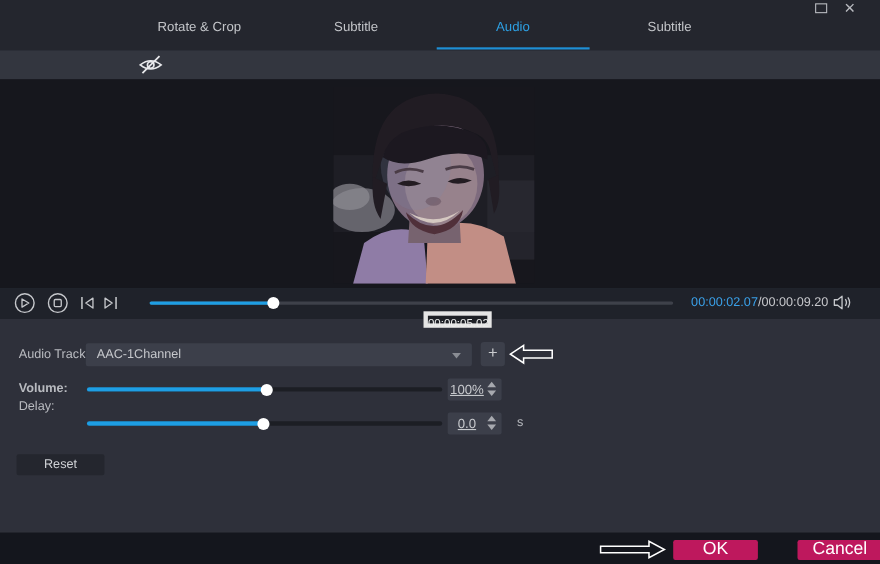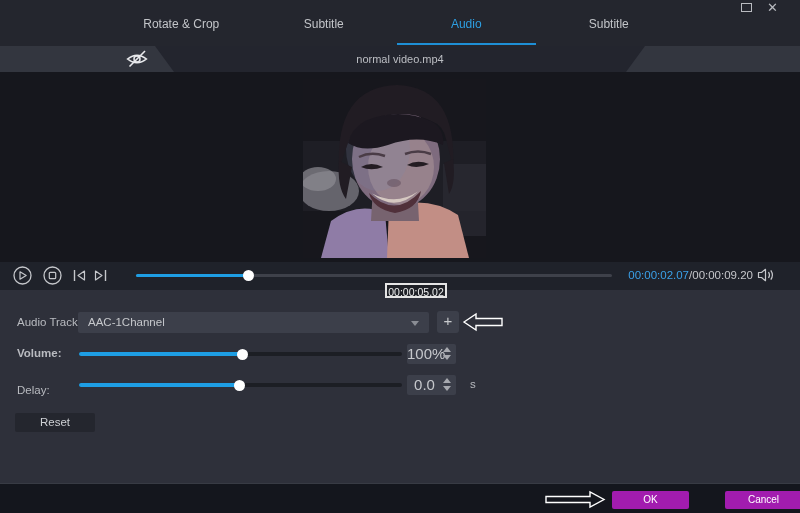--- a/index.html
+++ b/index.html
@@ -32,46 +32,46 @@
   
   .controls { position:absolute; left:0; top:262px; width:800px; height:28px; background:#1f222a; }
   .pbtn { position:absolute; top:4px; cursor:pointer; }
   .seek-track { position:absolute; left:136px; top:274px; width:476px; height:3px; background:#3e414a; border-radius:2px; cursor:pointer; }
   .track-fill { position:relative; height:100%; background:#1e9ee4; border-radius:2px; }
   .thumb { position:absolute; right:-6px; top:50%; margin-top:-5.5px; width:11px; height:11px; background:#fff; border-radius:50%; }
   .time { position:absolute; right:47px; top:269px; font-size:11.5px; color:#c6c7cb; white-space:nowrap; }
   .time .cur { color:#3aa0e8; }
   .vol-icon { position:absolute; left:757px; top:268px; cursor:pointer; }
   .seek-tooltip { position:absolute; left:385px; top:283px; width:62px; height:15px; background:#1e2026;
-                  border:2px solid #e5e5e5; color:#eceded; font-size:10.5px; text-align:center; line-height:14px; z-index:5; }
+                  border:4px solid #e5e5e5; color:#eceded; font-size:10.5px; text-align:center; line-height:14px; z-index:5; }
 
   
   .row-label { position:absolute; left:17px; font-size:11.5px; color:#b9bbc0; }
   .dropdown { position:absolute; left:78px; top:312px; width:351px; height:21px; background:#3c3f4a; border-radius:2px;
               color:#c6c8cc; font-size:11.5px; line-height:21px; padding-left:10px; cursor:pointer; }
   .dd-chevron { position:absolute; right:10px; top:9px; width:0; height:0;
                 border-left:4.5px solid transparent; border-right:4.5px solid transparent; border-top:5px solid #8a8d94; }
   .plus-btn { position:absolute; left:437px; top:311px; width:22px; height:22px; background:#3c3f4a; border-radius:3px;
               color:#c9cbce; font-size:15px; text-align:center; line-height:20px; cursor:pointer; }
   .hslider { position:absolute; left:79px; width:323px; height:4px; background:#1c1e24; border-radius:2px; cursor:pointer; }
   .value-box { position:absolute; left:407px; width:49px; height:20px; background:#3c3f4a; border-radius:2px;
-               color:#c6c8cc; font-size:15px; line-height:20px; text-align:center; padding-right:14px; }
+               color:#c6c8cc; font-size:12px; line-height:20px; text-align:center; padding-right:14px;text-decoration:underline; }
   .stepper { position:absolute; right:4px; top:3px; width:9px; height:14px; cursor:pointer; }
   .step-up { width:0; height:0; border-left:4px solid transparent; border-right:4px solid transparent;
              border-bottom:5px solid #a7a9af; margin-bottom:3px; }
   .step-down { width:0; height:0; border-left:4px solid transparent; border-right:4px solid transparent;
                border-top:5px solid #a7a9af; }
   .unit { position:absolute; left:470px; font-size:11.5px; color:#b9bbc0; }
   .reset-btn { position:absolute; left:15px; top:413px; width:80px; height:19px; background:#24262e; border-radius:2px;
                color:#cfd1d5; font-size:11.5px; text-align:center; line-height:19px; cursor:pointer; }
 
   
   .footer { position:absolute; left:0; top:483px; width:800px; height:30px; background:#14161d; border-top:1px solid #383b44; }
-  .footer-btn { position:absolute; top:491px; width:77px; height:18px; background:#a21caf; border:none; border-radius:2px;
-                color:#fff; font-size:10px; text-align:center; line-height:18px; cursor:pointer; z-index:3;
+  .footer-btn { position:absolute; top:491px; width:77px; height:18px; background:#be185d; border:none; border-radius:2px;
+                color:#fff; font-size:16px; text-align:center; line-height:18px; cursor:pointer; z-index:3;
                 font-family:"Liberation Sans", sans-serif; }
   .btn-ok { left:612px; }
   .btn-cancel { left:725px; }
   .cursor-arrow { position:absolute; z-index:6; }
   .arrow-left-pos { left:462px; top:312px; }
   .arrow-right-pos { left:544px; top:490px; }
 </style>
 </head>
 <body>
 
@@ -82,23 +82,20 @@
       <div class="tab">Rotate &amp; Crop</div>
       <div class="tab">Subtitle</div>
       <div class="tab active">Audio</div>
       <div class="tab">Subtitle</div>
     </div>
     <div class="win-btn btn-max"></div>
     <div class="win-btn btn-close">✕</div>
   </div>
 
   <div class="info-bar">
-    <div class="info-center">
-      <span>normal video.mp4</span>
-    </div>
     <span class="eye-btn">
       <svg width="24" height="18" viewBox="0 0 24 18">
         <path d="M2.5 9 Q12 1.5 21.5 9 Q12 16.5 2.5 9 Z" fill="none" stroke="#e8e9ec" stroke-width="1.5"></path>
         <circle cx="12" cy="9" r="3" fill="none" stroke="#e8e9ec" stroke-width="1.5"></circle>
         <line x1="4.5" y1="16.5" x2="20" y2="1" stroke="#e8e9ec" stroke-width="1.6"></line>
       </svg>
     </span>
   </div>
 
   <div class="stage"></div>
@@ -192,21 +189,21 @@
     </div>
   </div>
   <div class="value-box" style="top:344px;">
     <span>100%</span>
     <span class="stepper">
       <span class="step-up" style="display:block;"></span>
       <span class="step-down" style="display:block;"></span>
     </span>
   </div>
 
-  <span class="row-label" style="top:384px;">Delay:</span>
+  <span class="row-label" style="top:364px;">Delay:</span>
   <div class="hslider" style="top:383px;">
     <div class="track-fill" style="width: 49.5%;">
       <div class="thumb"></div>
     </div>
   </div>
   <div class="value-box" style="top:375px;">
     <span>0.0</span>
     <span class="stepper">
       <span class="step-up" style="display:block;"></span>
       <span class="step-down" style="display:block;"></span>

